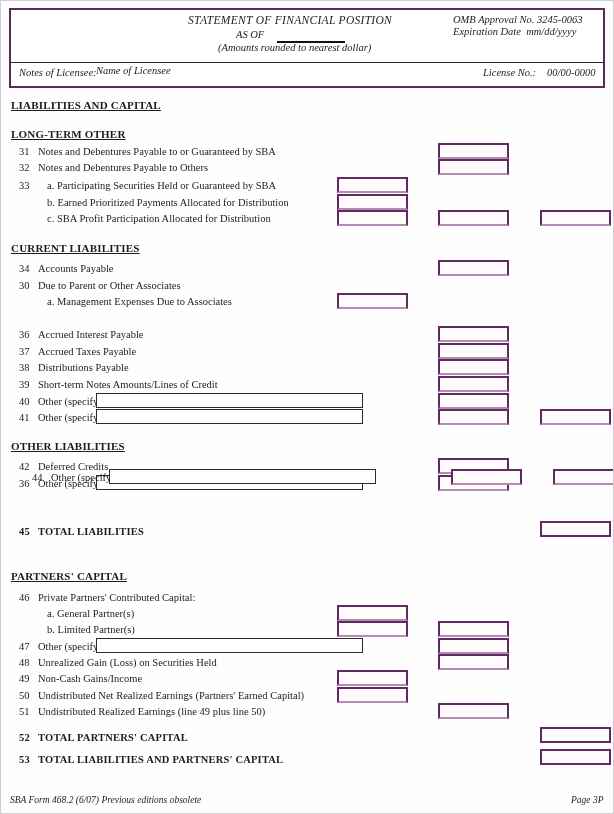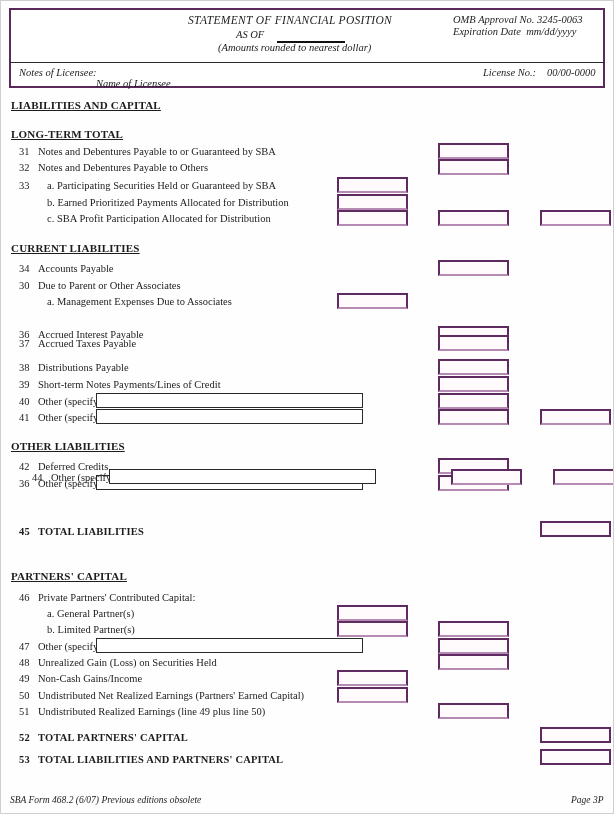--- a/index.html
+++ b/index.html
@@ -48,26 +48,26 @@
 
   <div class="hdr-box"></div>
   <div class="abs hdr-title" style="left:187px;top:13px;">STATEMENT OF FINANCIAL POSITION</div>
   <div class="abs hdr-sub" style="left:235px;top:28px;">AS OF</div>
   <div class="asof-line"></div>
   <div class="abs hdr-sub" style="left:217px;top:41px;">(Amounts rounded to nearest dollar)</div>
   <div class="abs hdr-omb" style="left:452px;top:13px;">OMB Approval No. 3245-0063</div>
   <div class="abs hdr-omb" style="left:452px;top:25px;">Expiration Date  mm/dd/yyyy</div>
   <div class="hdr-divider"></div>
   <div class="abs name-row" style="left:18px;top:66px;">Notes of Licensee:</div>
-  <div class="abs name-row" style="left:95px;top:77px;">Name of Licensee</div>
+  <div class="abs name-row" style="left:95px;top:64px;">Name of Licensee</div>
   <div class="abs name-row" style="left:482px;top:66px;">License No.:</div>
   <div class="abs name-row" style="left:546px;top:66px;">00/00-0000</div>
 
   <div class="heading" style="top:98px;"><span>LIABILITIES AND CAPITAL</span></div>
-  <div class="heading" style="top:127px;"><span>LONG-TERM TOTAL</span></div>
+  <div class="heading" style="top:127px;"><span>LONG-TERM OTHER</span></div>
 
   <div class="row" style="top:144px;">
     <span class="num">31</span>
     <span class="lbl">Notes and Debentures Payable to or Guaranteed by SBA</span>
     <input type="text" class="amt c2" style="">
   </div>
   <div class="row" style="top:160px;">
     <span class="num">32</span>
     <span class="lbl">Notes and Debentures Payable to Others</span>
     <input type="text" class="amt c2" style="">
@@ -103,33 +103,33 @@
   </div>
   <div class="row" style="top:294px;">
     <span class="lbl sub">a. Management Expenses Due to Associates</span>
     <input type="text" class="amt c1" style="">
   </div>
   <div class="row" style="top:327px;">
     <span class="num">36</span>
     <span class="lbl">Accrued Interest Payable</span>
     <input type="text" class="amt c2" style="">
   </div>
-  <div class="row" style="top:336px;">
+  <div class="row" style="top:344px;">
     <span class="num">37</span>
     <span class="lbl">Accrued Taxes Payable</span>
     <input type="text" class="amt c2" style="">
   </div>
   <div class="row" style="top:360px;">
     <span class="num">38</span>
     <span class="lbl">Distributions Payable</span>
     <input type="text" class="amt c2" style="">
   </div>
   <div class="row" style="top:377px;">
     <span class="num">39</span>
-    <span class="lbl">Short-term Notes Payments/Lines of Credit</span>
+    <span class="lbl">Short-term Notes Amounts/Lines of Credit</span>
     <input type="text" class="amt c2" style="">
   </div>
   <div class="row" style="top:394px;">
     <span class="num">40</span>
     <span class="lbl">Other (specify)</span>
     <input type="text" class="spec" style="">
     <input type="text" class="amt c2" style="">
   </div>
   <div class="row" style="top:410px;">
     <span class="num">41</span>

